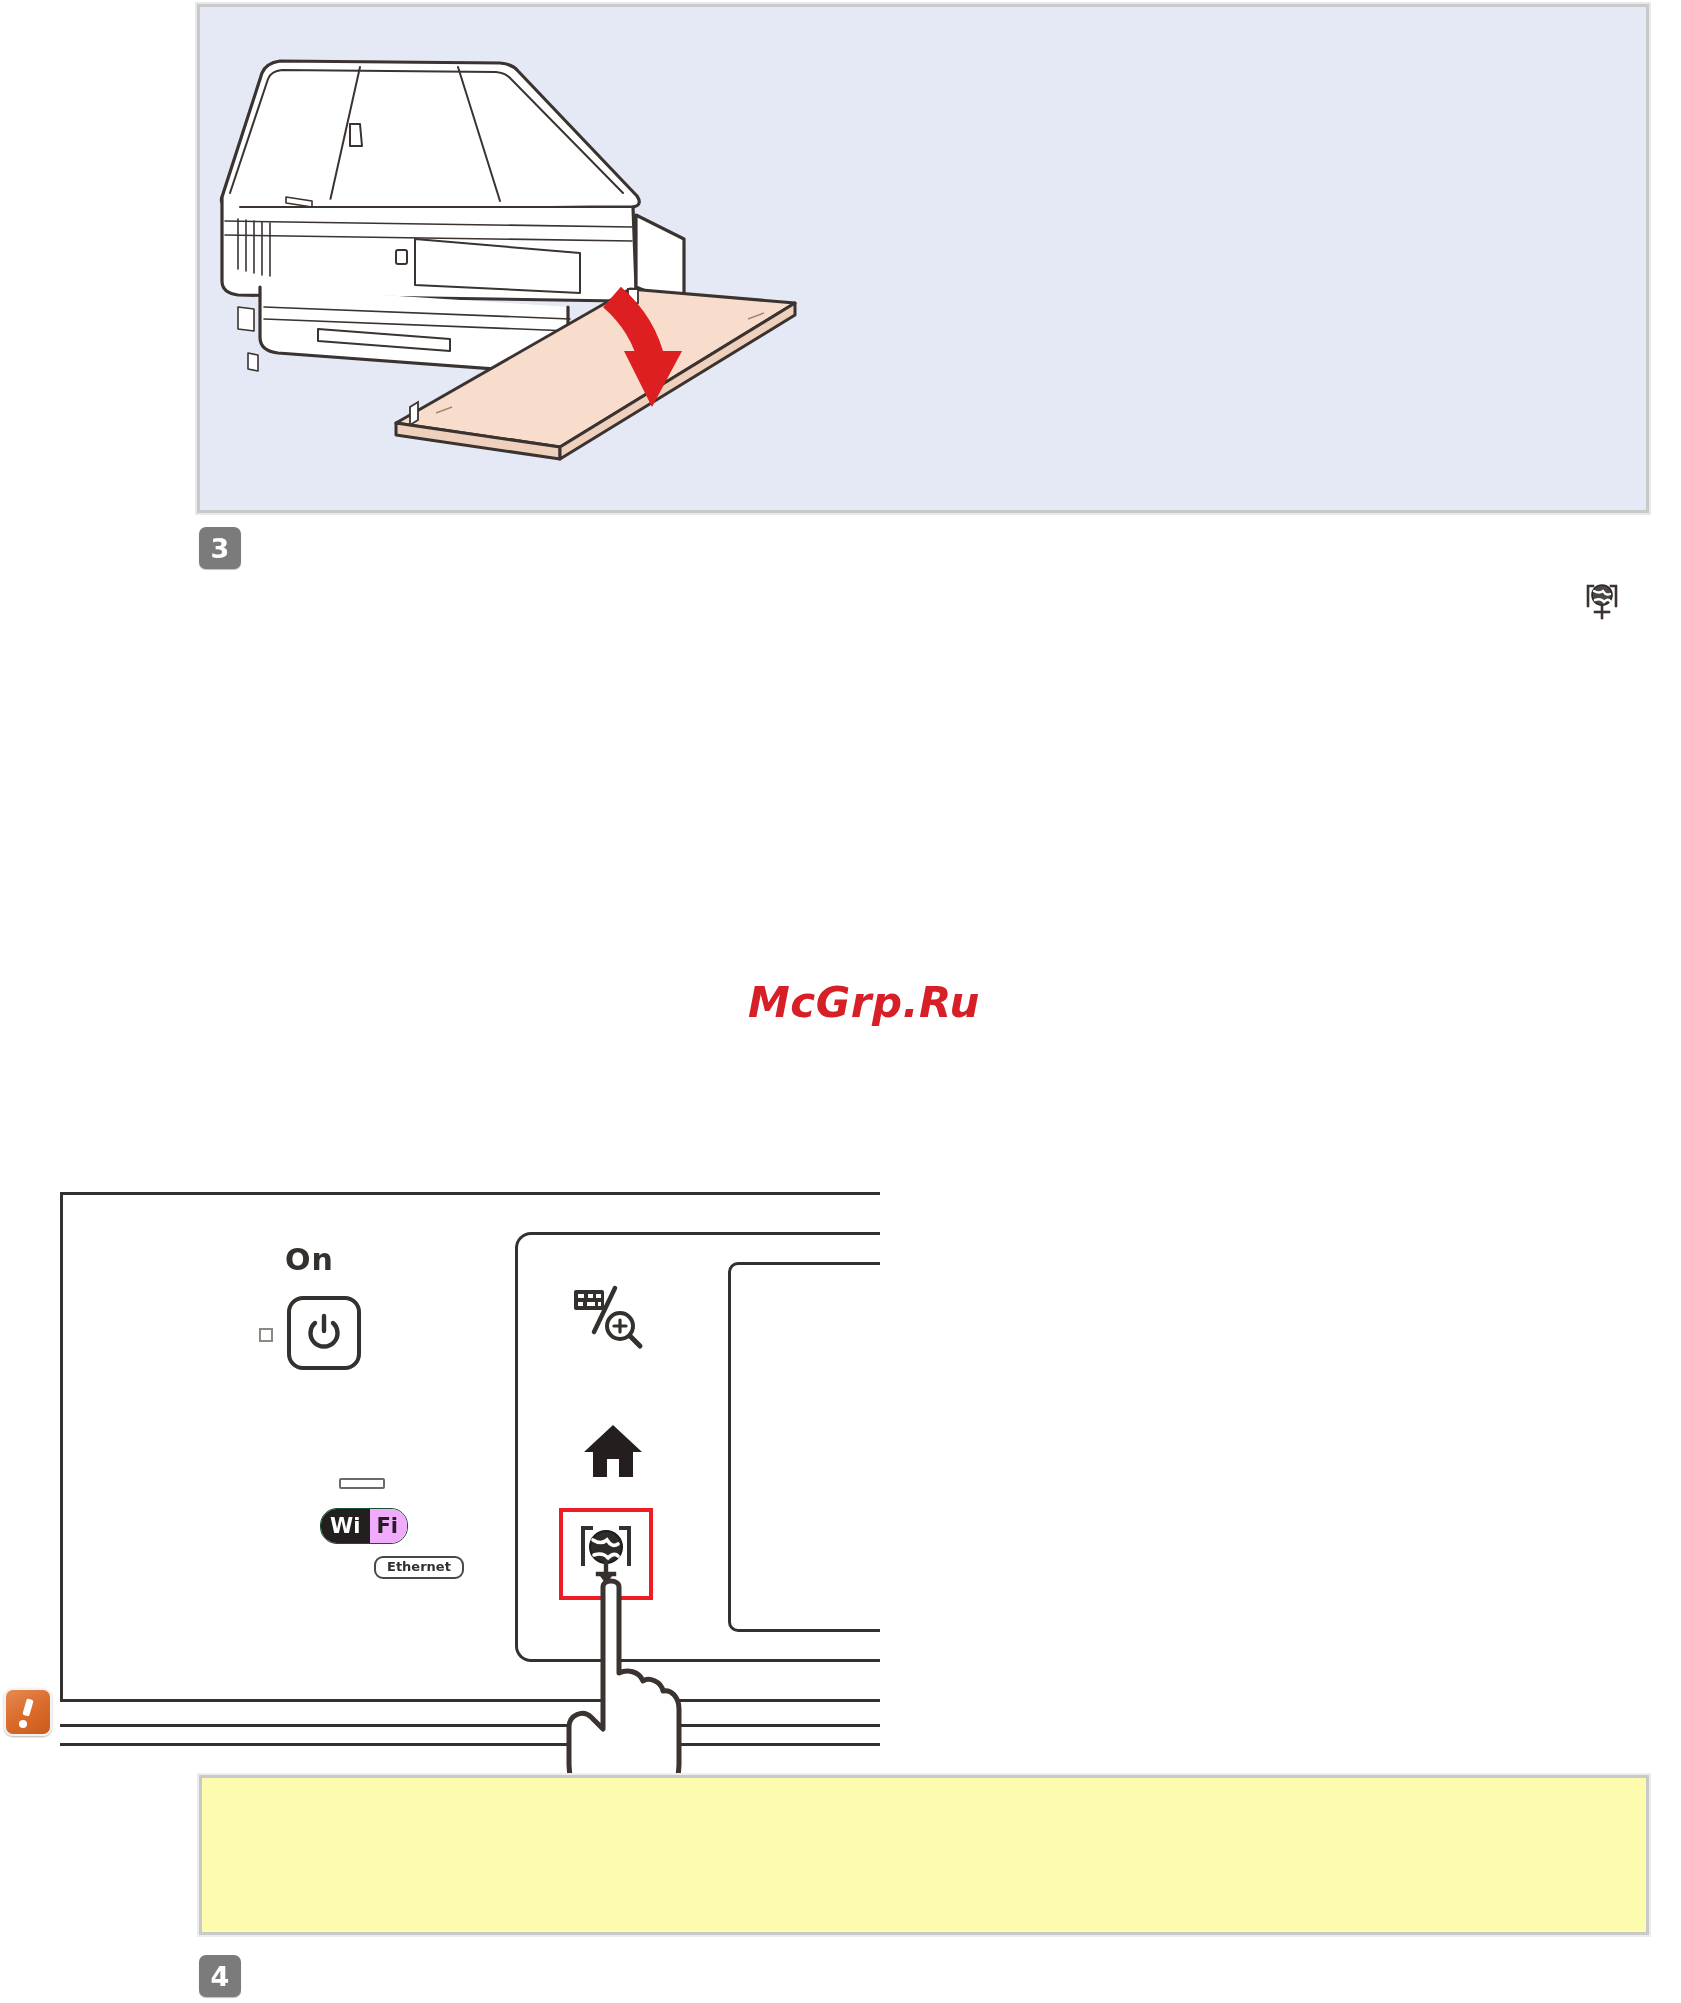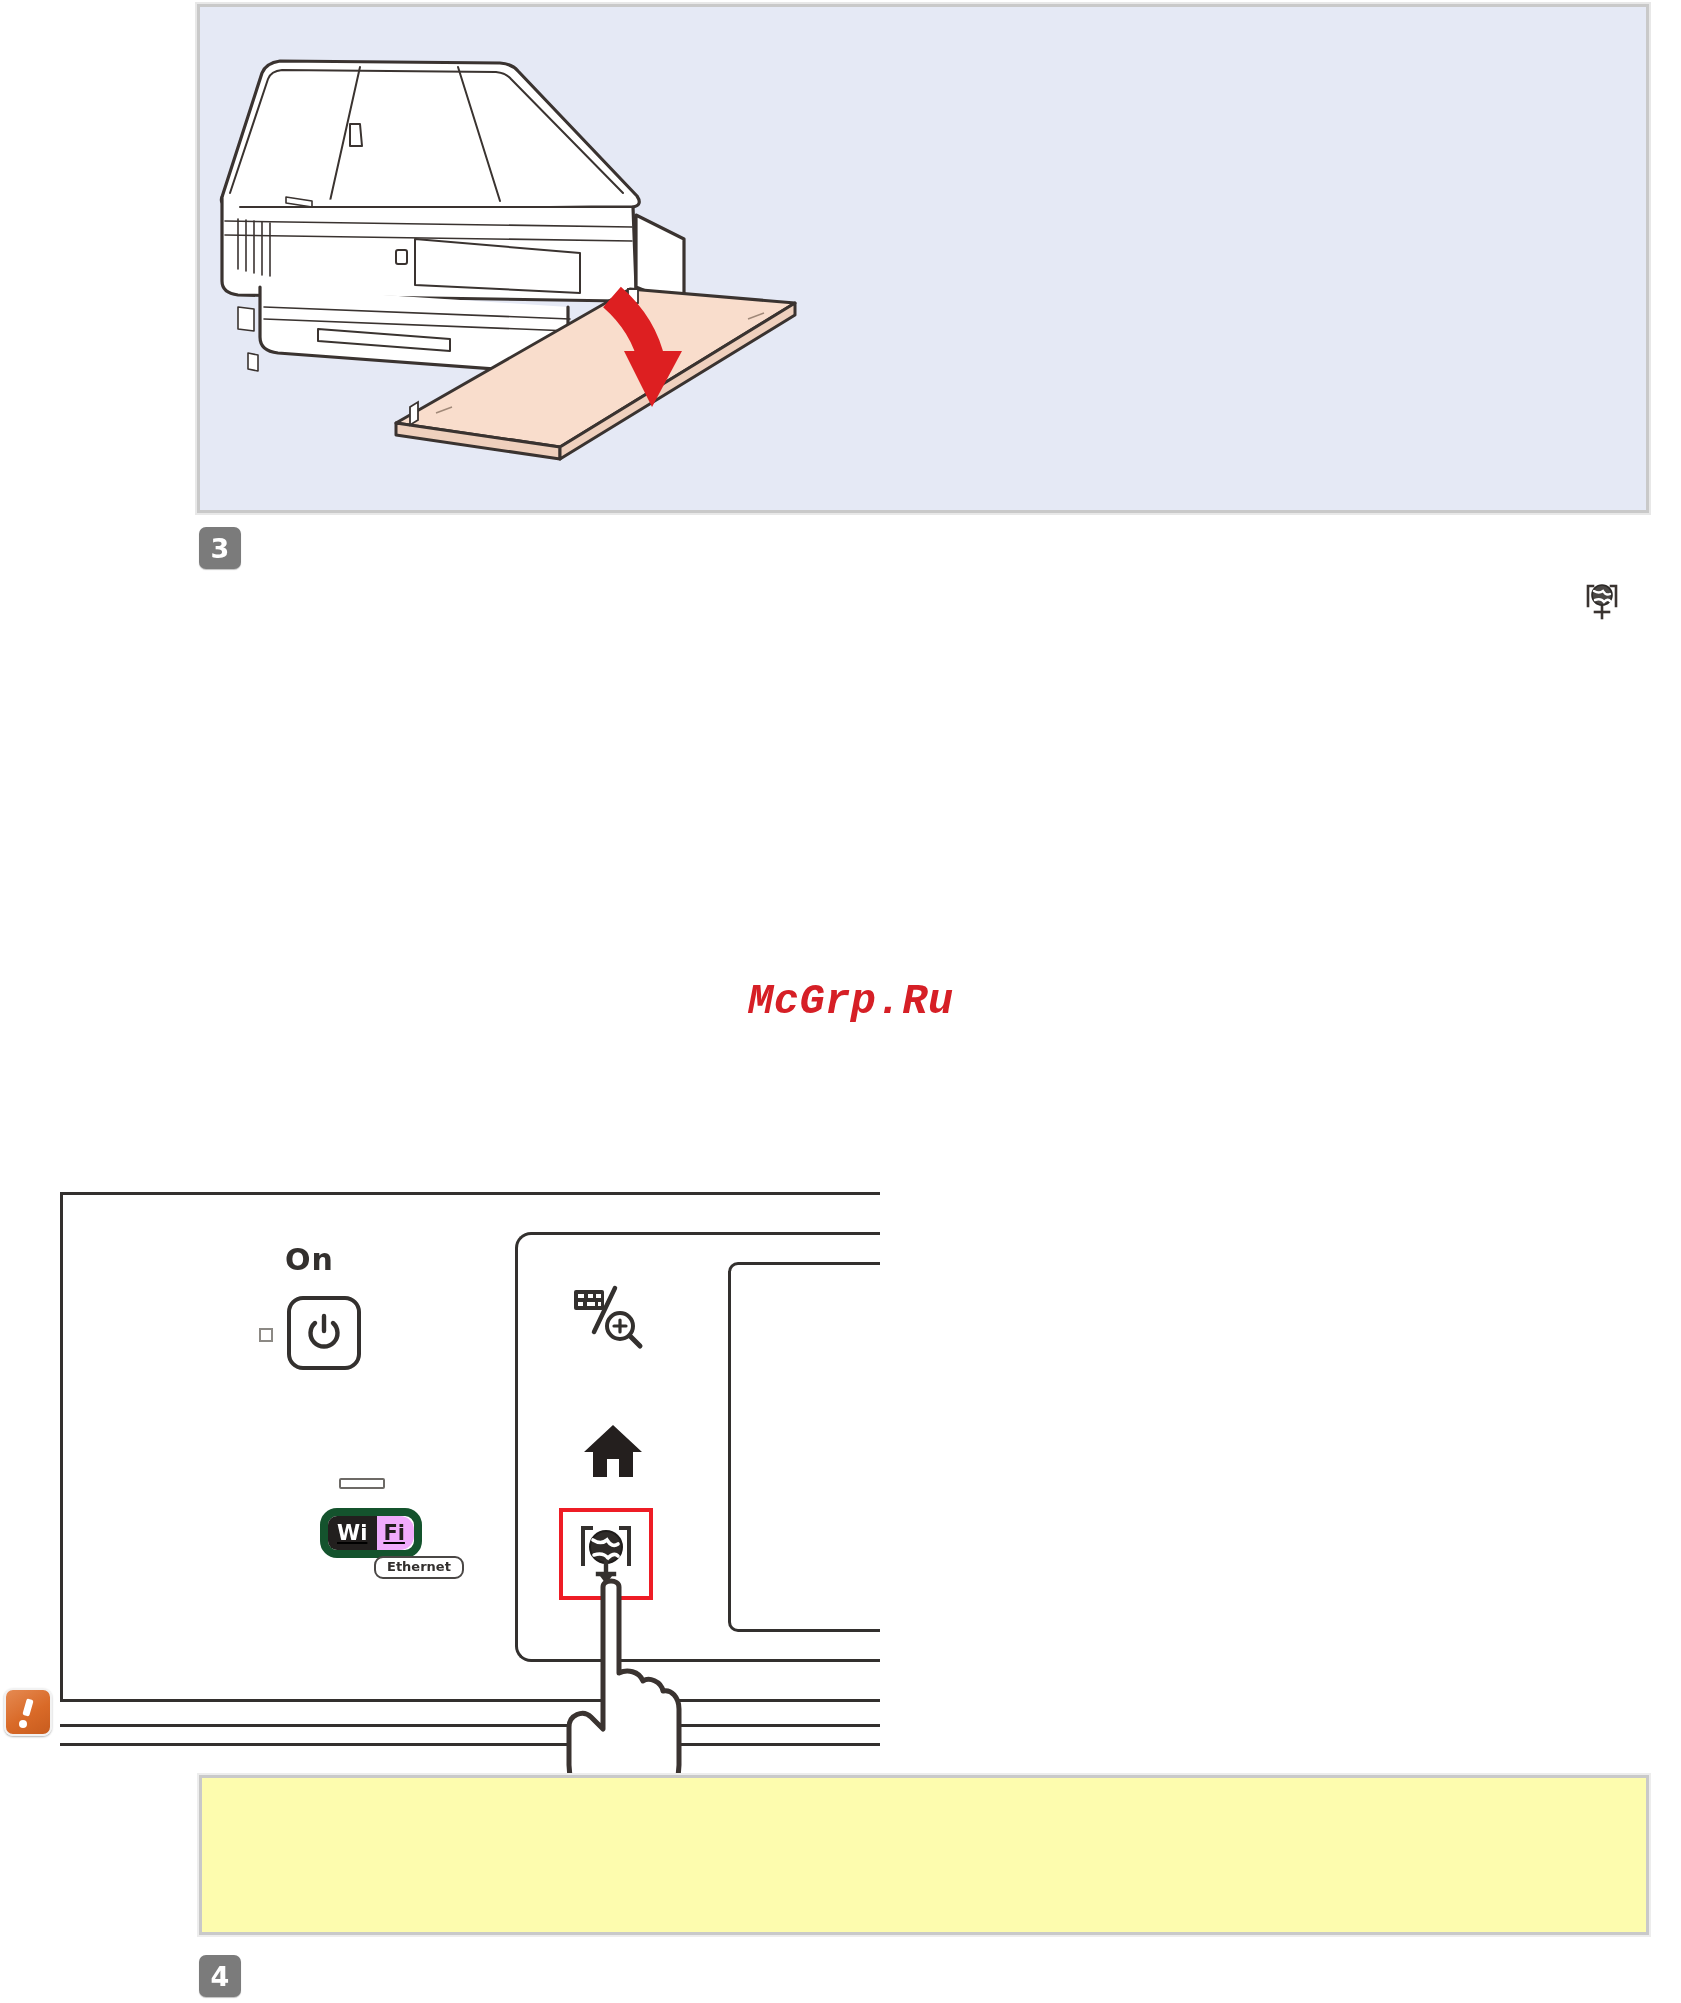--- a/index.html
+++ b/index.html
@@ -104,22 +104,22 @@
     display:flex;align-items:center;justify-content:center;
   }
   .led-sq{
     width:14px;height:14px;border:2px solid #8c8984;box-sizing:border-box;background:#fff;
   }
   .led-bar{
     width:46px;height:11px;border:2px solid #6d6a66;box-sizing:border-box;background:#fff;border-radius:2px;
   }
   .wifi-badge{
     display:flex;align-items:stretch;height:34px;
-    border:8px solid #14532d;border-radius:17px;overflow:hidden;background:#fff;
-    font-family:"DejaVu Sans", sans-serif;font-weight:bold;text-decoration:underline;
+    border:1px solid #14532d;border-radius:17px;overflow:hidden;background:#fff;
+    font-family:"DejaVu Sans", sans-serif;font-weight:bold;
   }
   .wifi-badge .wi{
     background:#221f1e;color:#ffffff;padding:0 7px 0 9px;
     display:flex;align-items:center;font-size:21px;line-height:1;
   }
   .wifi-badge .fi{
     background:#f0abfc;color:#221f1e;padding:0 9px 0 6px;
     display:flex;align-items:center;font-size:21px;line-height:1;
     border-left:3px solid #221f1e;border-radius:0 14px 14px 0;
   }
@@ -213,21 +213,21 @@
       <path d="M8 8 L8 28 M8 8 L13 8"></path>
       <path d="M36 8 L36 28 M36 8 L31 8"></path>
       <path d="M22 28 L22 40"></path>
       <path d="M15 34 L29 34"></path>
     </g>
     <circle cx="22" cy="17" r="10" fill="#4a4745" stroke="#2b2826" stroke-width="1.6"></circle>
     <path d="M14 13 q5 3 9 0 q3 5 7 3 M15 22 q6 -2 9 2 q4 -4 6 -1" stroke="#ffffff" stroke-width="2.4" fill="none" stroke-linecap="round"></path>
   </svg>
 </div>
 
-<div class="abs watermark nosel" style="left:748px;top:978px;font-family:Liberation Mono, monospace;">McGrp.Ru</div>
+<div class="abs watermark nosel" style="left:748px;top:978px;">McGrp.Ru</div>
 
 <div class="abs" style="left:60px;top:1192px;width:820px;height:600px;">
 
   <div class="abs panel-frame" style="left:0px;top:0px;width:820px;height:510px;"></div>
 
   <div class="abs panel-lip" style="left:0px;top:532px;width:820px;height:16px;border-bottom:3px solid #33302e;"></div>
 
   <div class="abs inner-pad" style="left:455px;top:40px;width:365px;height:430px;"></div>
 
   <div class="abs lcd-frame" style="left:668px;top:70px;width:152px;height:370px;"></div>

